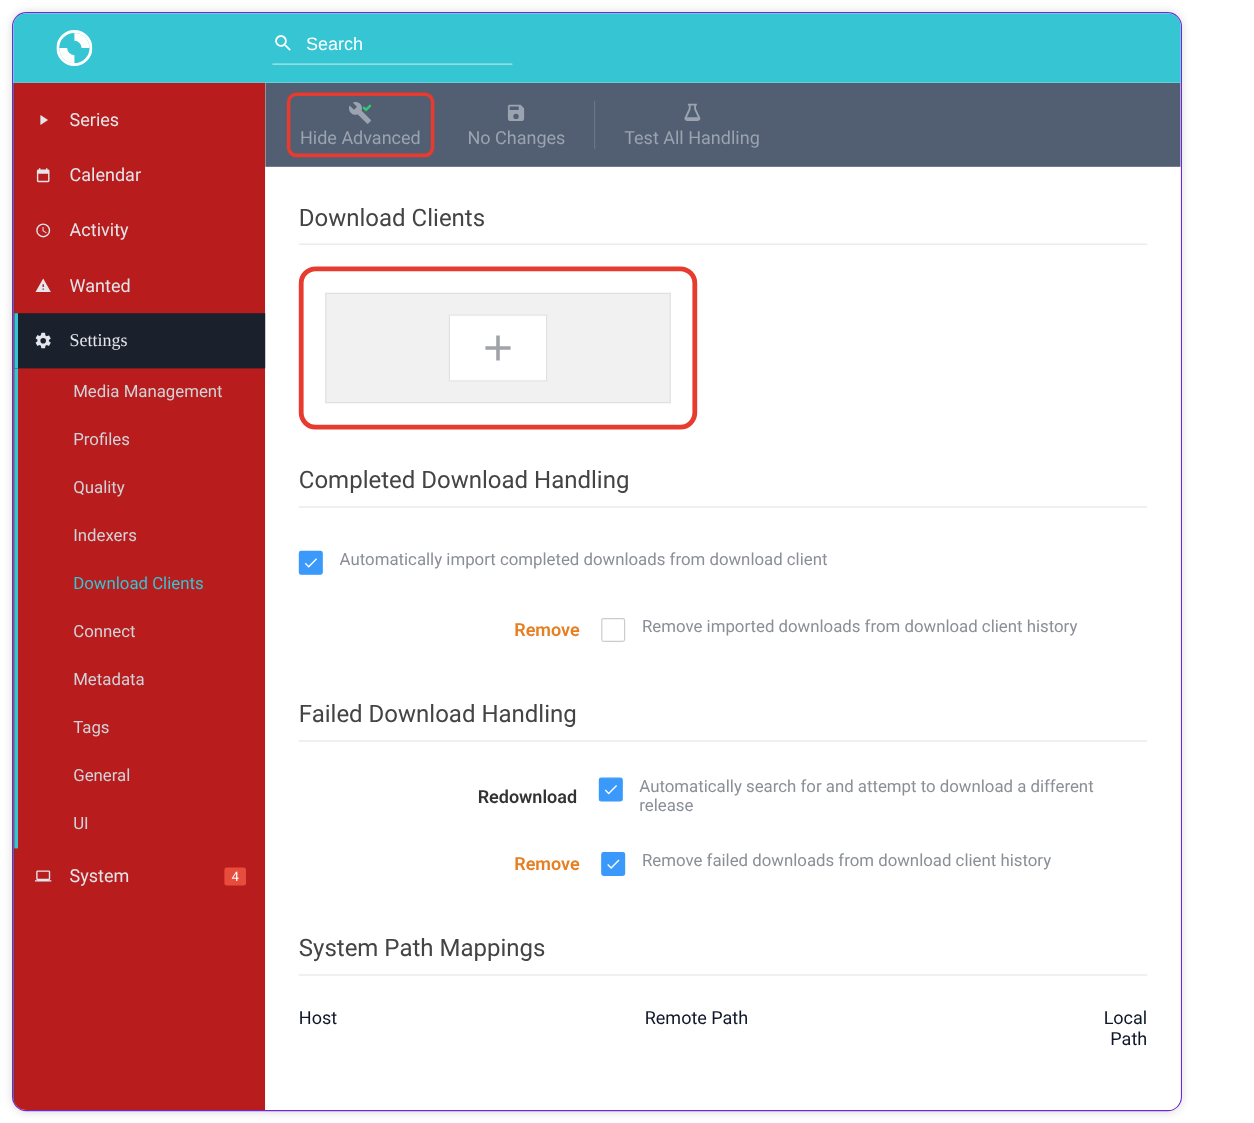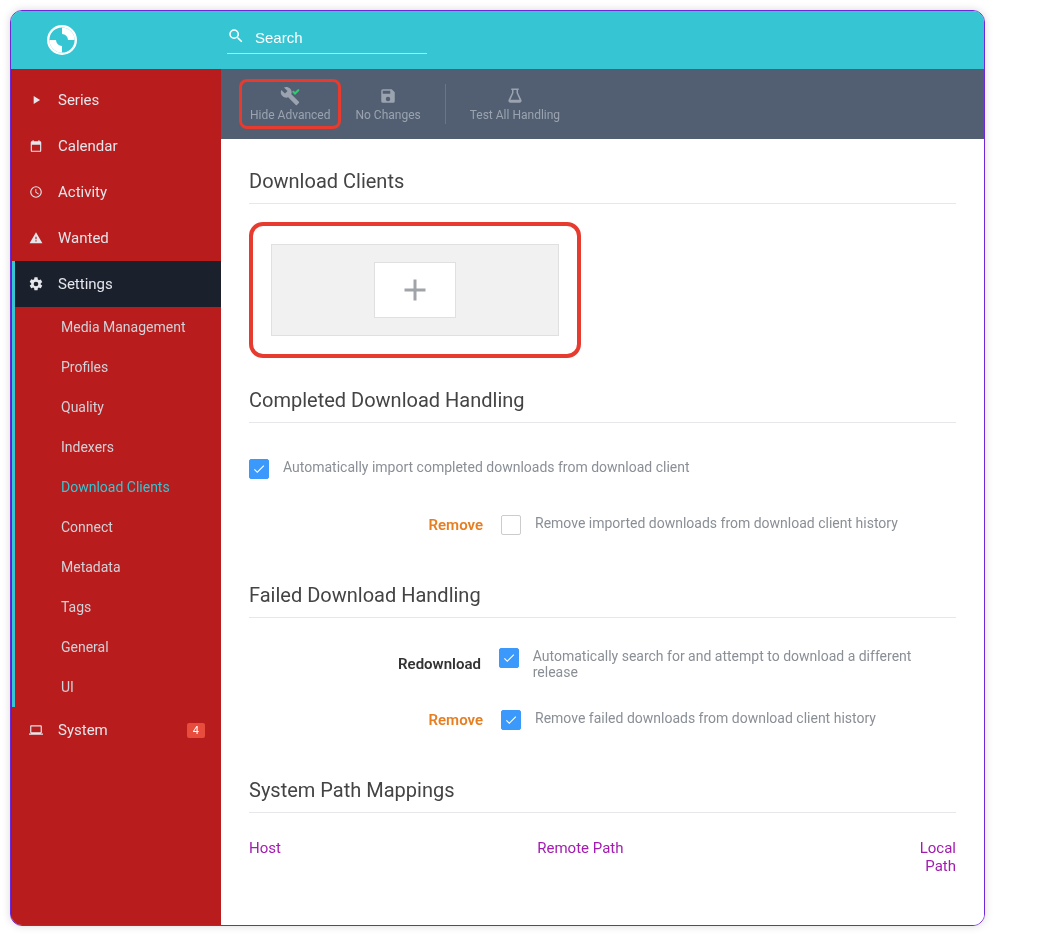--- a/index.html
+++ b/index.html
@@ -9,30 +9,30 @@
 .logo { width: 30px; height: 30px; margin-left: 24px; margin-right: 150px; }
 .search-wrap { display: flex; align-items: center; border-bottom: 1px solid rgba(255,255,255,0.6); width: 200px; padding-bottom: 4px; }
 .search-wrap svg { width: 18px; height: 18px; fill: #fff; margin-right: 10px; }
 .search-input { background: transparent; border: none; color: #fff; font-size: 15px; outline: none; width: 100%; }
 .search-input::placeholder { color: #fff; }
 
 .body { flex: 1; display: flex; overflow: hidden; }
 .sidebar { width: 210px; background: #b91c1c; color: #fff; padding-top: 8px; border-left: 1px solid #444; }
 .nav-item { display: flex; align-items: center; height: 46px; padding: 0 16px; font-size: 15px; cursor: pointer; color: #e4e6eb; position: relative; }
 .nav-item .icon { width: 16px; height: 16px; margin-right: 14px; fill: #e4e6eb; display: flex; align-items: center; justify-content: center; }
-.nav-item.active { background: #1b212c; }
+.nav-item.active { background: #1b212c; font-family: Liberation Serif, serif; }
 .nav-item.active::before { content: ""; position: absolute; left: 0; top: 0; bottom: 0; width: 3px; background: #35c5d3; }
 .sub-items { border-left: 3px solid #35c5d3; padding-left: 0; }
 .sub-item { display: flex; align-items: center; height: 40px; padding-left: 46px; font-size: 14px; cursor: pointer; color: #d0d3d9; }
 .sub-item.selected { color: #35c5d3; }
 .badge { background: #e74c3c; color: #fff; font-size: 11px; padding: 1px 6px; border-radius: 2px; margin-left: auto; }
 
 .main { flex: 1; background: #fff; display: flex; flex-direction: column; overflow: hidden; }
 .toolbar { height: 70px; background: #525f72; display: flex; align-items: center; padding: 0 18px; position: relative; }
-.tool-btn { display: flex; flex-direction: column; align-items: center; justify-content: center; color: #9aa3af; font-size: 12px; text-align: center; padding: 4px 8px; cursor: pointer; position: relative; }
+.tool-btn { display: flex; flex-direction: column; align-items: center; justify-content: center; color: #9aa3af; font-size: 15px; text-align: center; padding: 4px 8px; cursor: pointer; position: relative; }
 .tool-btn .ticon { height: 20px; margin-bottom: 2px; display: flex; align-items: center; justify-content: center; }
 .tool-btn svg { fill: #9aa3af; }
 .tool-btn.highlight { border: 3px solid #e63b2e; border-radius: 8px; padding: 4px 8px; }
 .tool-btn.highlight .lbl { color: #9aa3af; }
 .divider { width: 1px; height: 40px; background: #6b7584; margin: 0 16px; }
 
 .content { flex: 1; overflow-y: auto; padding: 20px 28px; color: #333; }
 h2.section { font-size: 20px; font-weight: 400; color: #444; margin-top: 10px; margin-bottom: 10px; }
 .hr { border-bottom: 1px solid #e5e7eb; margin-bottom: 18px; }
 
@@ -43,21 +43,21 @@
 
 .form-row { display: flex; align-items: center; min-height: 56px; }
 .form-label { width: 252px; text-align: right; font-size: 15px; color: #333; font-weight: 600; padding-right: 18px; }
 .form-label.advanced { color: #e67e22; font-weight: 600; }
 .form-control { display: flex; align-items: flex-start; }
 .checkbox { width: 20px; height: 20px; border: 1px solid #ccc; border-radius: 2px; margin-right: 14px; display: flex; align-items: center; justify-content: center; cursor: pointer; }
 .checkbox.checked { background: #3b99fc; border-color: #3b99fc; }
 .checkbox.checked svg { fill: #fff; }
 .help-text { font-size: 14px; color: #8a8f96; }
 
-.table-head { display: flex; margin-top: 26px; font-size: 15px; color: #a21caf; }
+.table-head { display: flex; margin-top: 26px; font-size: 15px; color: #0f172a; }
 .th-host { width: 300px; }
 .th-remote { width: 398px; }
 .th-local { flex: 1; text-align: right; }
 </style>
 </head>
 <body>
 
 <div class="frame">
   <div class="topbar">
     <div class="logo">
@@ -164,21 +164,21 @@
       <div class="toolbar">
         <div class="tool-btn highlight">
           <span class="ticon">
             <svg viewBox="0 0 24 24" width="20" height="20">
                 <path d="M22.7 19l-9.1-9.1c.9-2.3.4-5-1.5-6.9-2-2-5-2.4-7.4-1.3L9 6 6 9 1.6 4.7C.4 7.1.9 10.1 2.9 12.1c1.9 1.9 4.6 2.4 6.9 1.5l9.1 9.1c.4.4 1 .4 1.4 0l2.3-2.3c.5-.4.5-1.1.1-1.4z" fill="#9aa3af"></path>
                 <path d="M16 7l2 2 4-4" stroke="#2ecc71" stroke-width="2.5" fill="none" stroke-linecap="round"></path>
               </svg>
           </span>
           <span class="lbl">Hide Advanced</span>
         </div>
-        <div class="tool-btn" style="margin-left:6px;">
+        <div class="tool-btn" style="margin-left:20px;">
           <span class="ticon">
               <svg viewBox="0 0 24 24" width="18" height="18">
                 <path d="M17 3H5a2 2 0 00-2 2v14a2 2 0 002 2h14a2 2 0 002-2V7l-4-4zm-5 16a3 3 0 110-6 3 3 0 010 6zm3-10H5V5h10v4z"></path>
               </svg>
             </span>
           <span class="lbl">No Changes</span>
         </div>
         <div class="divider"></div>
         <div class="tool-btn">
           <span class="ticon">

